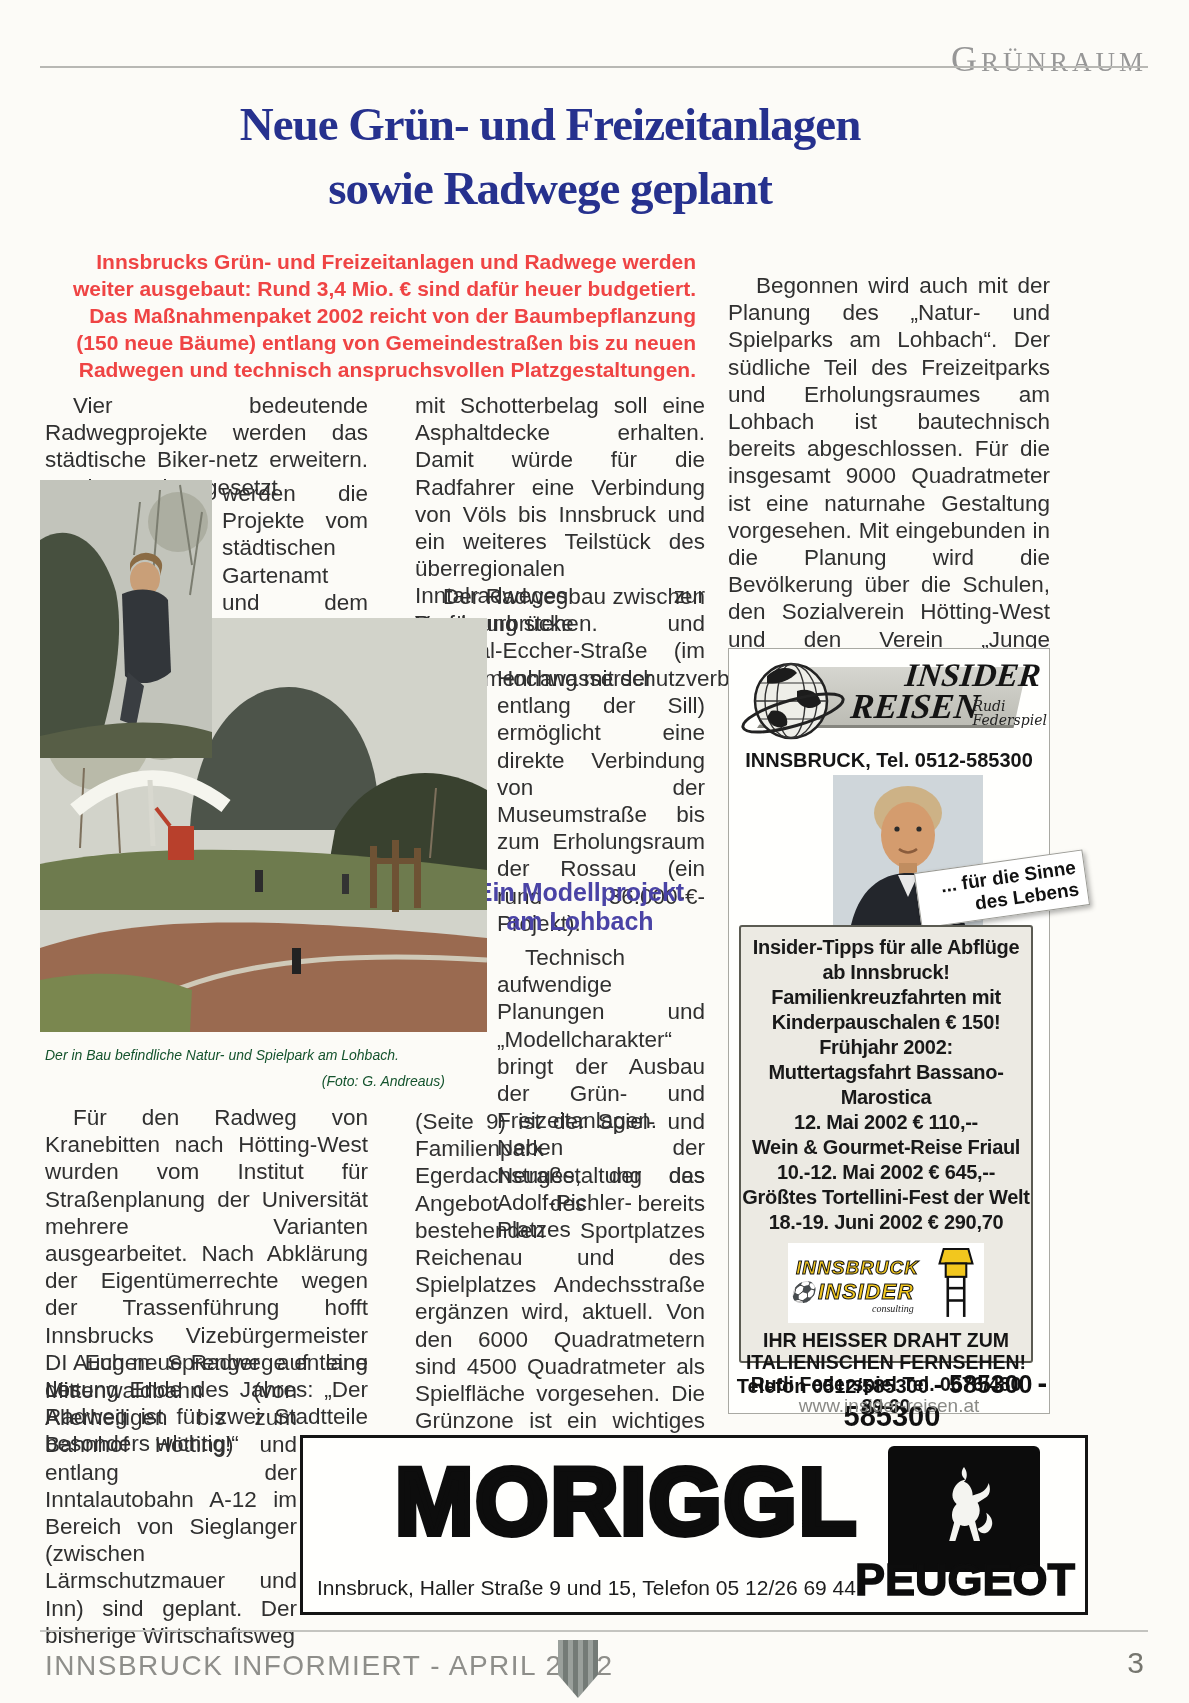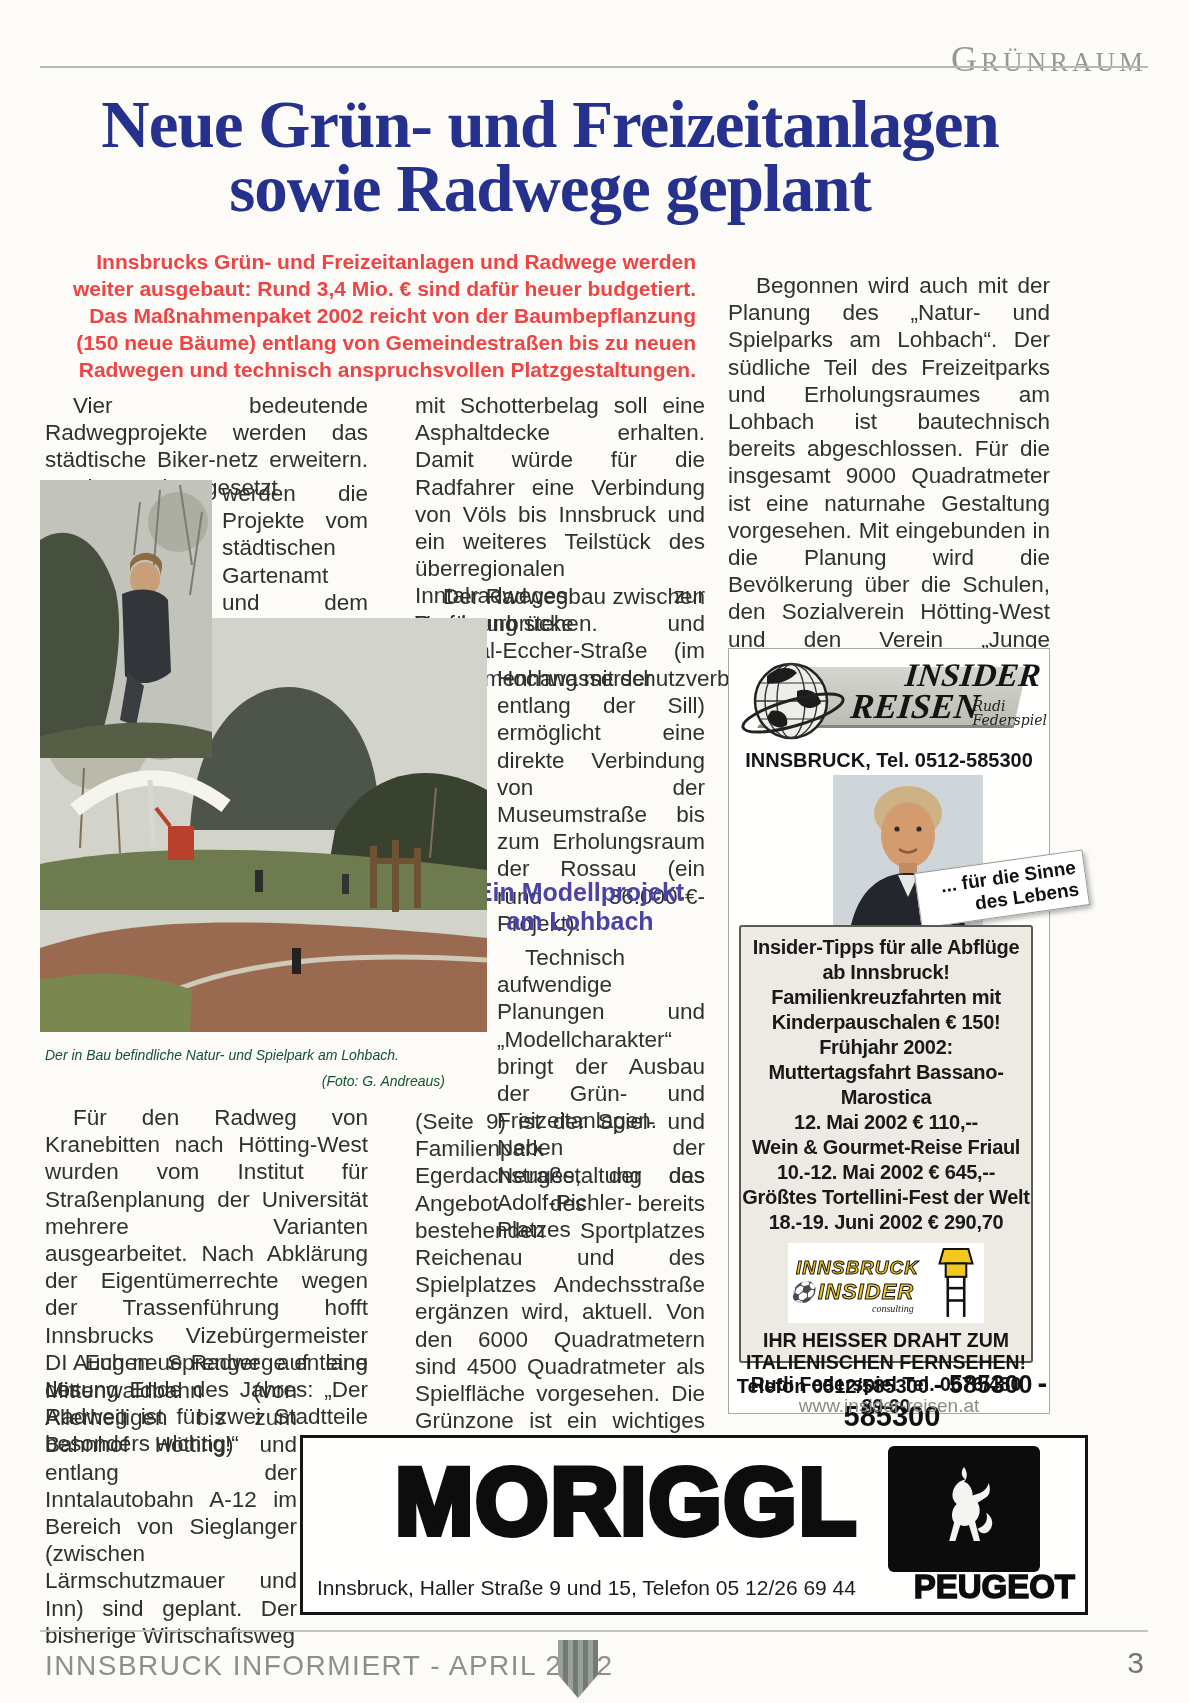--- a/index.html
+++ b/index.html
@@ -8,21 +8,21 @@
   .abs{position:absolute;}
 
   
   .section-header{top:22px;right:42px;font-family:"Liberation Serif",serif;color:#979797;
                   font-size:27px;letter-spacing:4px;margin-top:16px;}
   .section-header .big{font-size:36px;}
   .rule{height:2px;background:#b8b8b4;}
 
   
   .headline{top:92px;left:50px;width:1000px;text-align:center;color:#26318e;
-            font-family:"Liberation Serif",serif;font-weight:bold;font-size:67px;
+            font-family:"Liberation Serif",serif;font-weight:bold;font-size:47px;
             line-height:64px;letter-spacing:-1px;}
   .intro{top:248px;left:60px;width:636px;text-align:right;font-weight:bold;
          font-size:21px;line-height:27px;color:#ef4444;}
 
   
   .body-text{font-size:22.5px;line-height:27.2px;text-align:justify;color:#303030;}
   .indent{text-indent:28px;}
 
   
   .photo{overflow:hidden;}
@@ -79,21 +79,21 @@
   .ins-site{position:absolute;left:0;right:0;top:746px;text-align:center;font-size:19px;color:#8a8a86;}
 
   
   .mor-box{left:300px;top:1427px;width:788px;height:180px;background:#fffffd;
            border:3px solid #141414;box-sizing:border-box;margin-top:8px;}
   .mor-name{position:absolute;left:92px;top:10px;font-weight:bold;font-size:94px;
             color:#0d0d0d;-webkit-text-stroke:6px #0d0d0d;letter-spacing:2px;}
   .peu-logo{position:absolute;left:585px;top:8px;width:152px;height:126px;background:#0c0c0c;
             border-radius:6px;display:flex;align-items:center;justify-content:center;}
   .mor-addr{position:absolute;left:14px;bottom:12px;font-size:21px;color:#1c1c1c;}
-  .peu-word{position:absolute;right:10px;bottom:6px;font-weight:bold;font-size:33px;
+  .peu-word{position:absolute;right:10px;bottom:6px;font-weight:bold;font-size:45px;
             color:#0d0d0d;-webkit-text-stroke:1.5px #0d0d0d;letter-spacing:0;}
 
   
   .footer-title{left:45px;top:1650px;font-size:28px;color:#8e8e8a;letter-spacing:1.5px;}
   .page-num{right:45px;top:1646px;font-size:30px;color:#76766f;}
   .emblem{left:558px;top:1640px;width:40px;height:58px;
           background:repeating-linear-gradient(90deg,#9aa09c 0 5px,#747b77 5px 10px);
           clip-path:polygon(0 0,100% 0,100% 60%,50% 100%,0 60%);}
 </style>
 </head>

